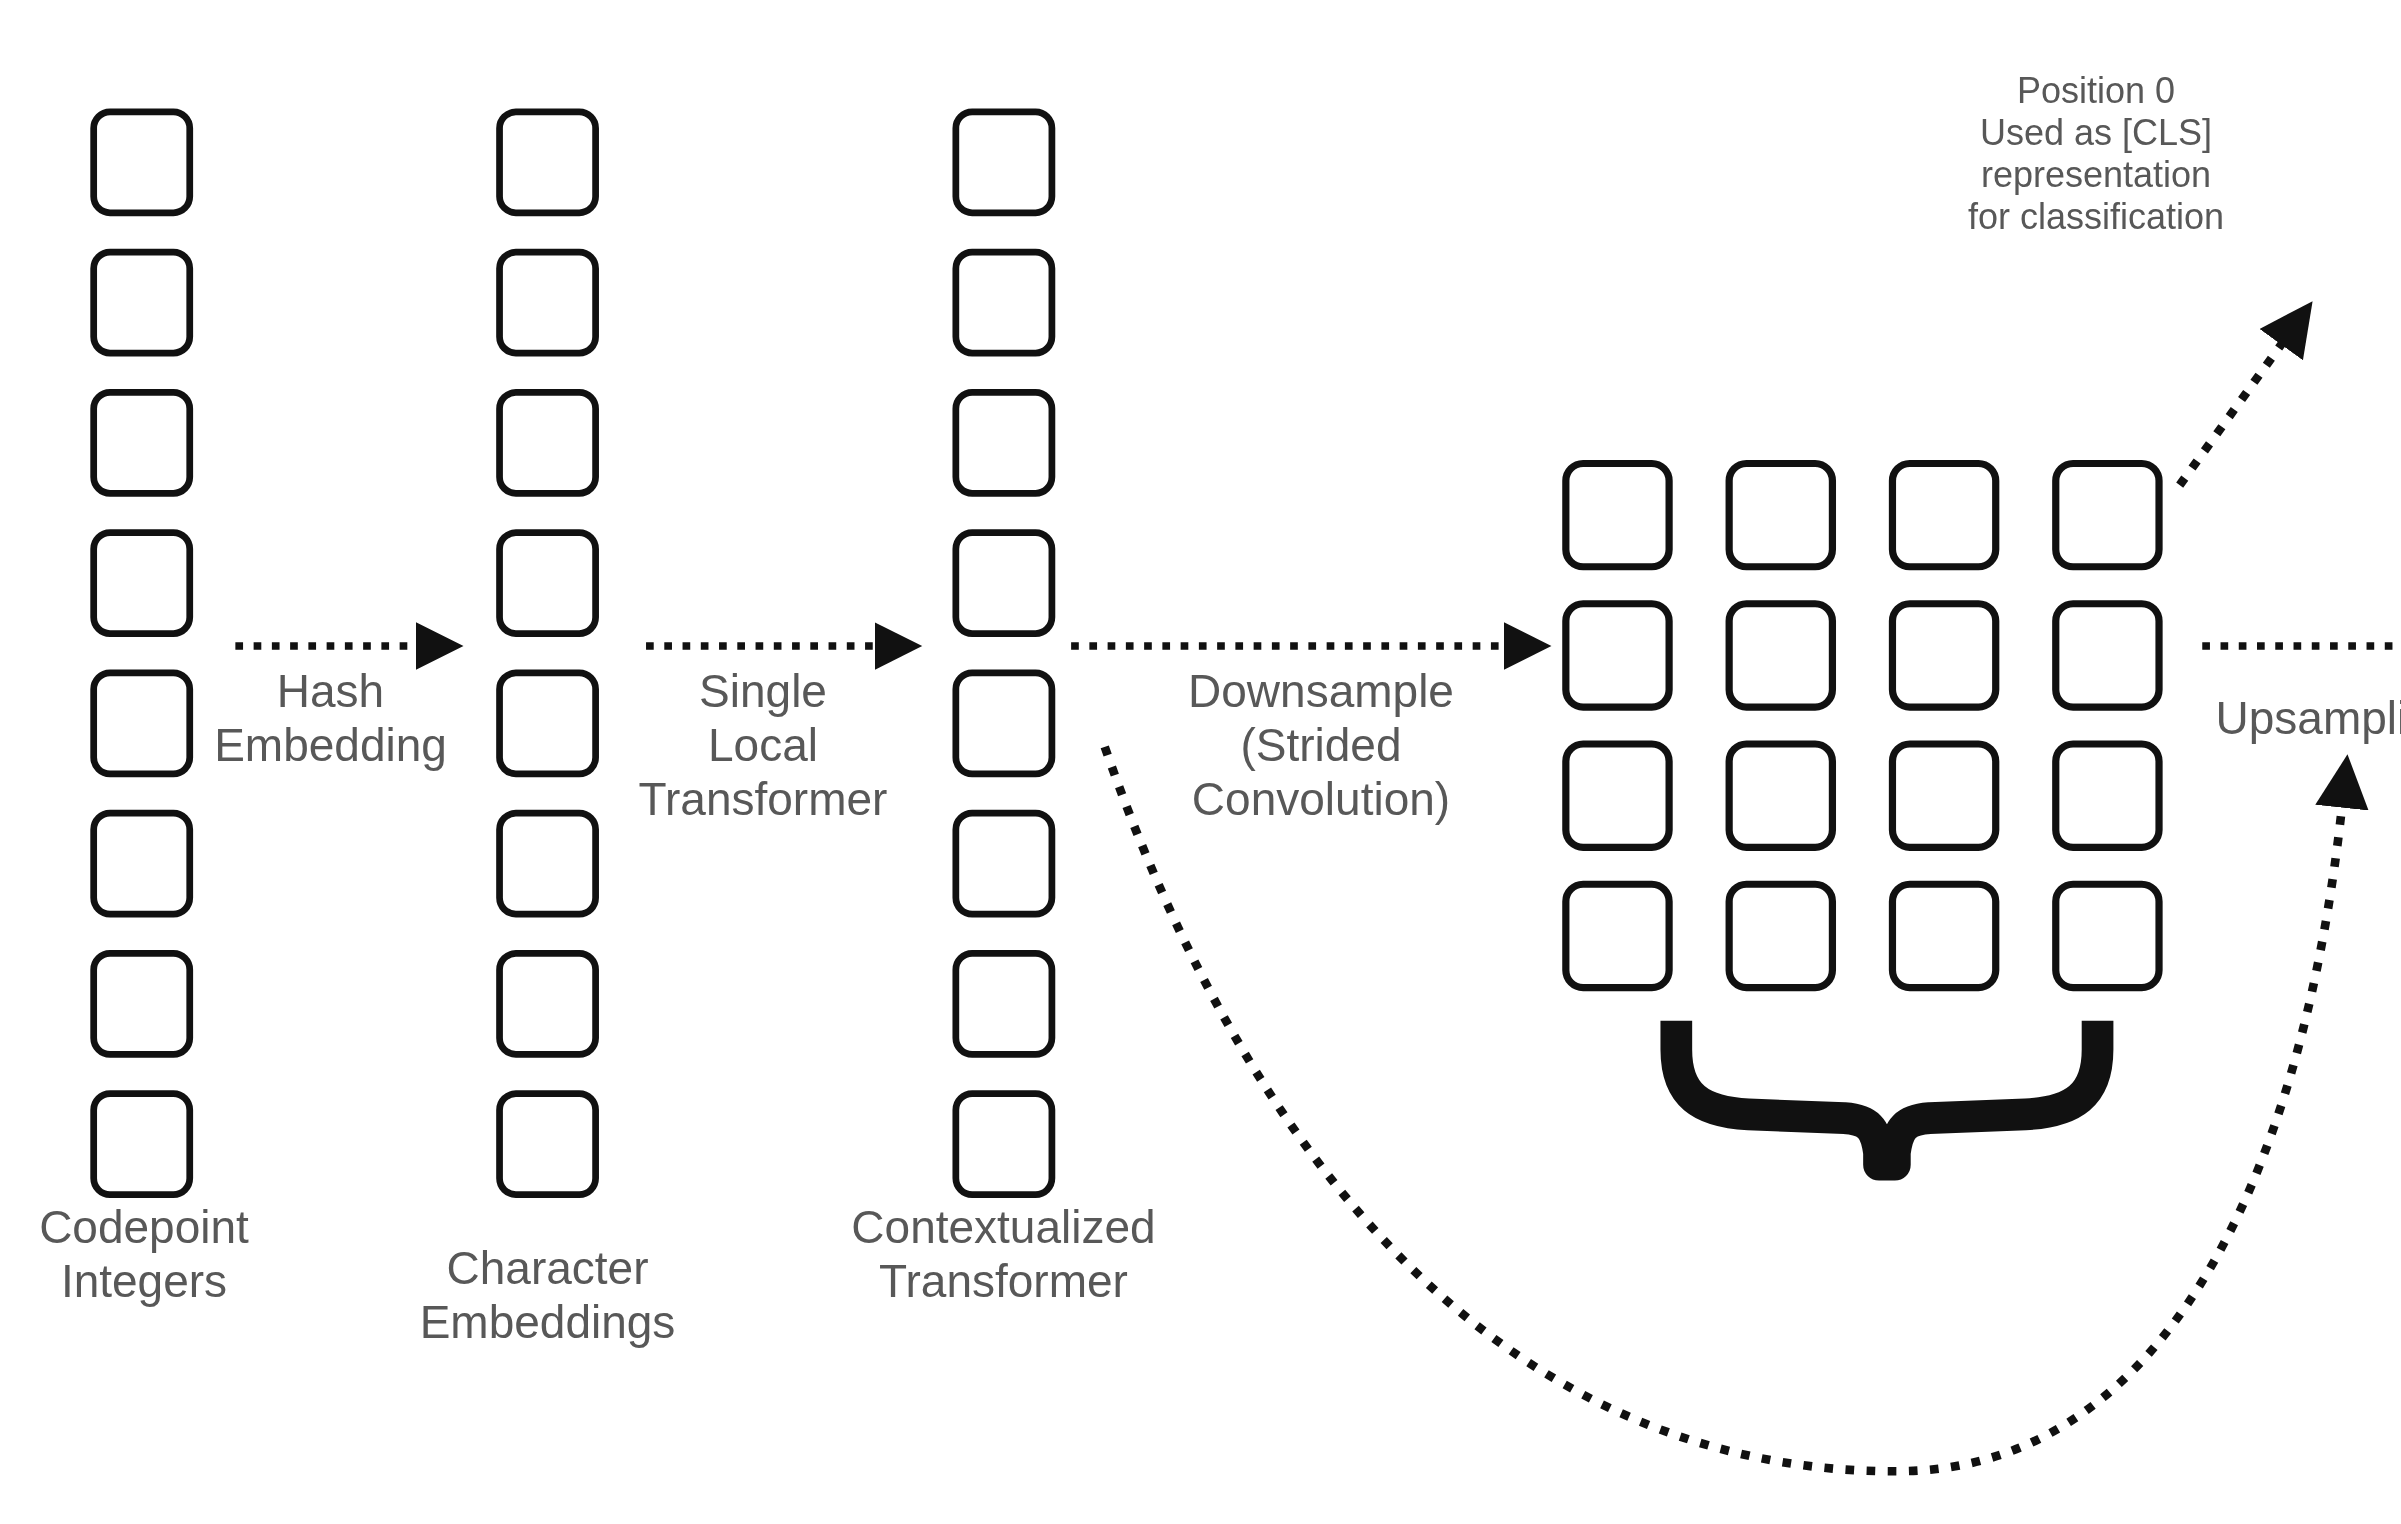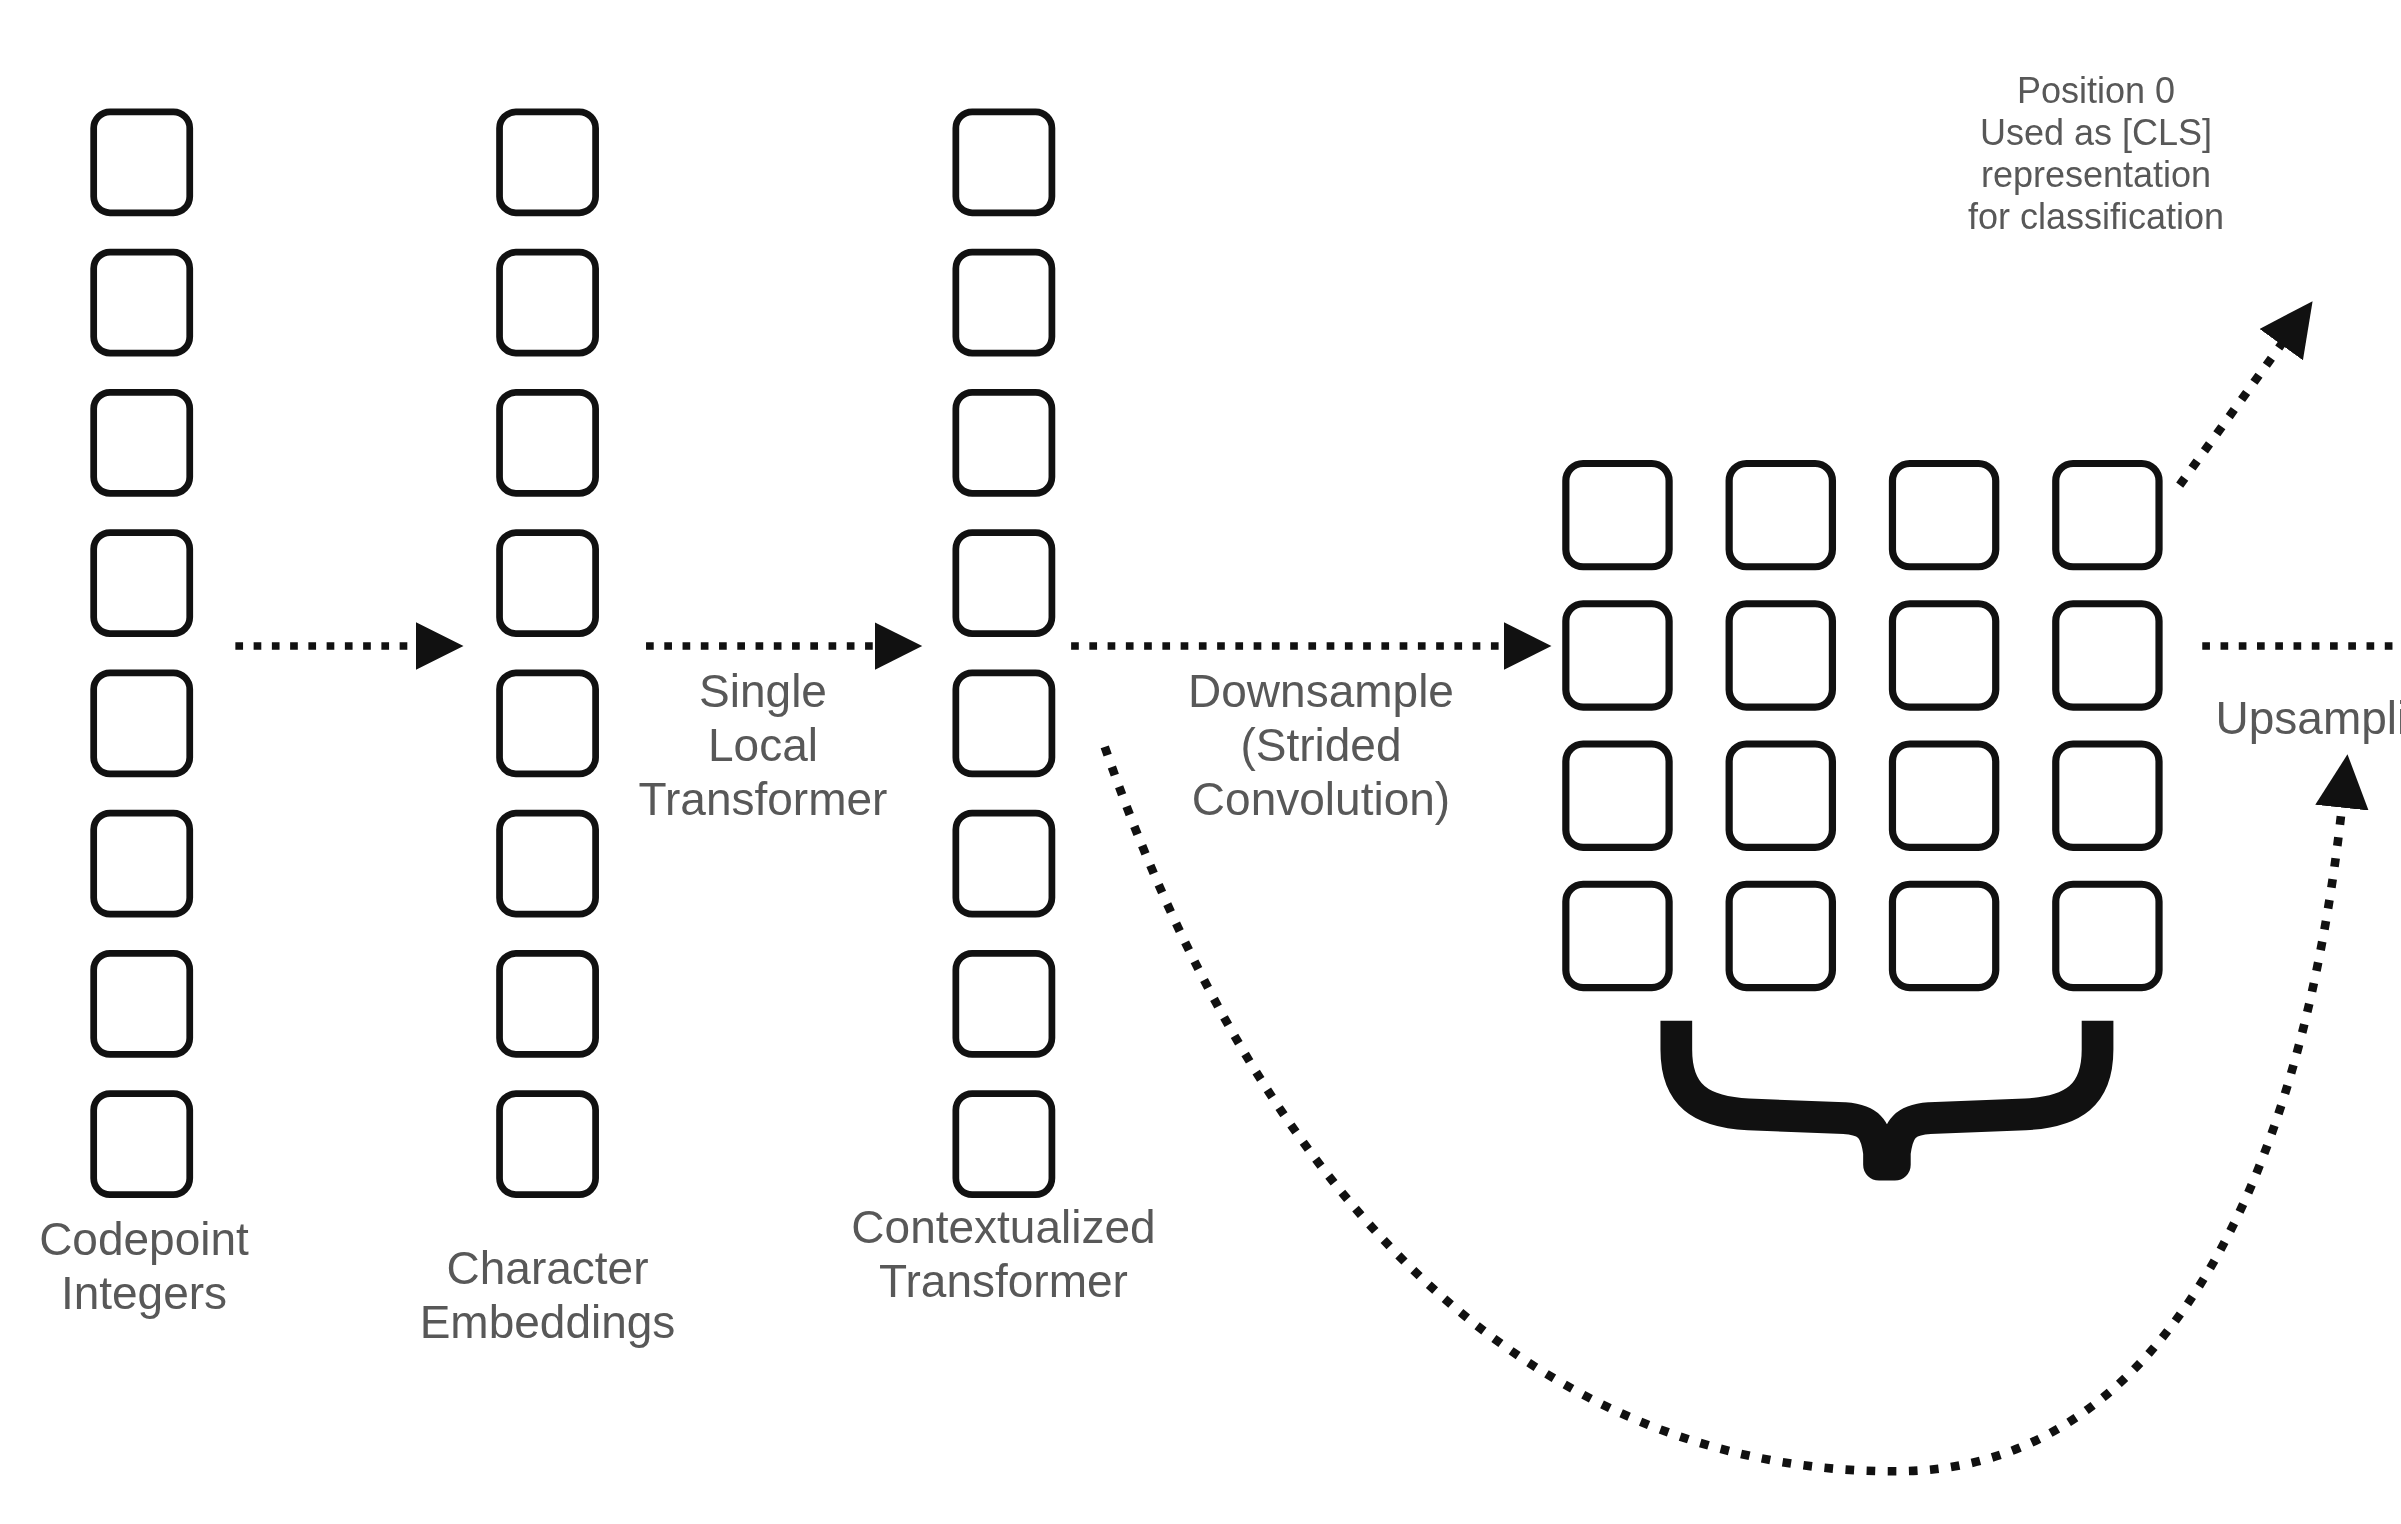--- a/index.html
+++ b/index.html
@@ -158,33 +158,35 @@
       <line x1="5680" y1="1345" x2="6175" y2="1345" stroke="#111111" stroke-width="16" stroke-dasharray="16 22" marker-end="url(#arrowhead)"></line>
     </g>
     <g>
       <line x1="4538" y1="1010" x2="4762" y2="700" stroke="#111111" stroke-width="18" stroke-dasharray="18 26" marker-end="url(#arrowhead)"></line>
     </g>
     <g>
       <path d="M2300,1555 C2700,2700 3350,3070 3960,3063 C4480,3056 4790,2500 4878,1660" fill="none" stroke="#111111" stroke-width="18" stroke-dasharray="18 26" marker-end="url(#arrowhead)"></path>
     </g>
   </svg>
 
-  <div class="label col-caption" style="left:0px; top:1201px; width:288px;margin-top:12px;">Codepoint
+  <div class="label col-caption" style="left:0px; top:1201px; width:288px;">Codepoint
 Integers</div>
 
   <div class="label col-caption" style="left:394px; top:1242px; width:307px;">Character
 Embeddings</div>
 
   <div class="label col-caption" style="left:802px; top:1201px; width:403px;">Contextualized
 Transformer</div>
 
 
   <div class="label col-caption" style="left:2389px; top:1201px; width:499px;">Concatenated
 Representations</div>
 
+  <div class="label arrow-caption" style="left:201px; top:665px; width:259px;">Hash
+Embedding</div>
 
   <div class="label arrow-caption" style="left:619px; top:665px; width:288px;">Single
 Local
 Transformer</div>
 
   <div class="label arrow-caption" style="left:1148px; top:665px; width:346px;">Downsample
 (Strided
 Convolution)</div>
 
   <div class="label arrow-caption" style="left:2188px; top:692px; width:298px;">Upsampling</div>

